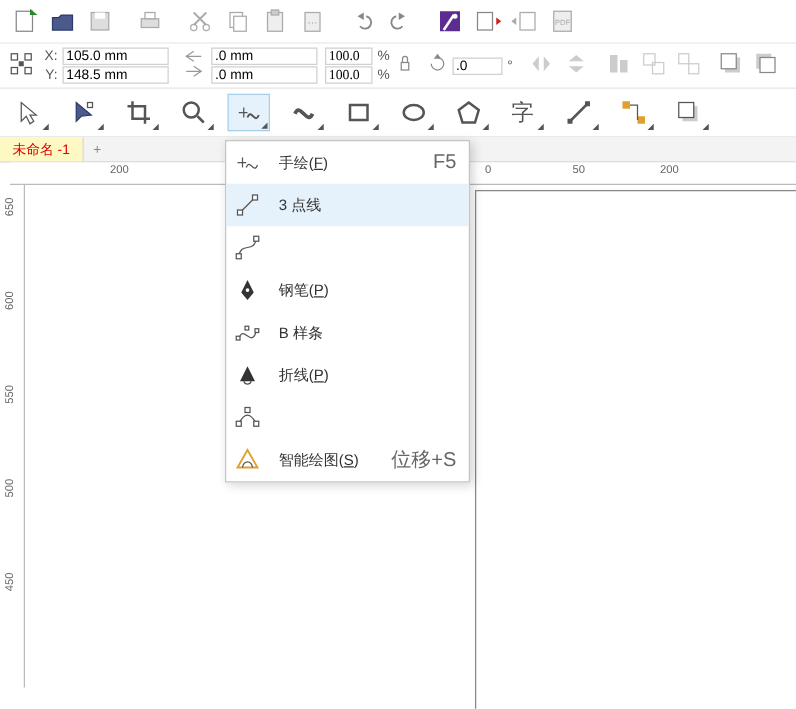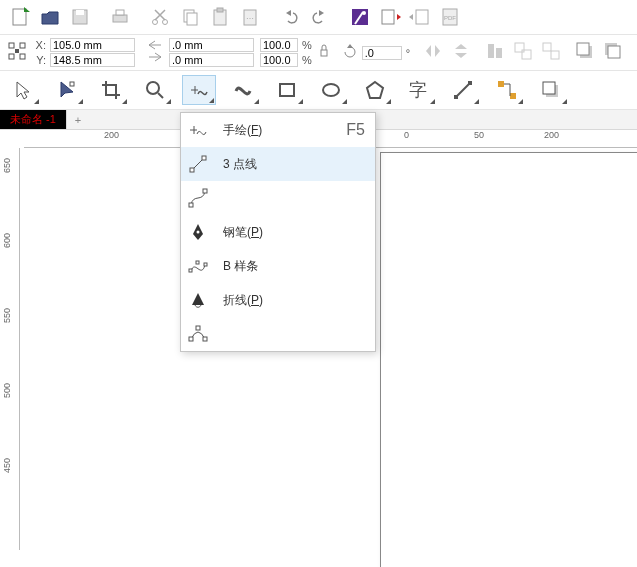--- a/index.html
+++ b/index.html
@@ -7,31 +7,31 @@
 .tb { display: flex; align-items: center; padding: 3px 6px; border-bottom: 1px solid #e5e5e5; gap: 2px; background: #fff; }
 .tb .btn { width: 28px; height: 28px; display: flex; align-items: center; justify-content: center; }
 .tb .btn svg { display: block; }
 .sep { width: 8px; }
 .prop { display: flex; align-items: center; padding: 3px 6px; border-bottom: 1px solid #e5e5e5; gap: 6px; background: #fff; }
 .xybox { display: flex; flex-direction: column; gap: 1px; }
 .xyrow { display: flex; align-items: center; gap: 4px; font-size: 11px; color: #555; }
 .xyrow .lab { width: 12px; text-align: right; }
 .xyrow input { width: 85px; height: 14px; border: 1px solid #d0d0d0; font-size: 11px; padding: 0 2px; }
 .pctbox { display: flex; flex-direction: column; gap: 1px; }
-.pctbox input { width: 38px; height: 14px; border: 1px solid #d0d0d0; font-size: 11px; padding: 0 2px; }
+.pctbox input { width: 38px; height: 14px; border: 1px solid #d0d0d0; font-size: 11px; padding: 0 2px; font-family: Liberation Serif, serif; }
 .lock { width:16px; height:26px; display:flex; align-items:center; justify-content:center; }
 .toolbox { display: flex; align-items: center; padding: 4px 6px; gap: 10px; border-bottom: 1px solid #e5e5e5; }
 .toolbox .tbtn { width: 34px; height: 30px; display: flex; align-items: center; justify-content: center; position: relative; }
 .toolbox .tbtn.active { background: #e6f2fb; border: 1px solid #a7cfeb; }
 .toolbox .tri { position: absolute; right: 1px; bottom: 1px; width: 0; height: 0; border-right: 5px solid #555; border-top: 5px solid transparent; }
 .tabbar { display: flex; align-items: center; background: #f3f3f3; border-bottom: 1px solid #d8d8d8; height: 20px; font-size: 11px; }
-.tabbar .tab { padding: 2px 10px; color: #d00; border-right: 1px solid #d8d8d8; background: #000000; }
+.tabbar .tab { padding: 2px 10px; color: #d00; border-right: 1px solid #d8d8d8; background: #fef9c3; }
 .tabbar .plus { width: 22px; text-align: center; color: #888; }
 .workspace { position: relative; height: 420px; }
-.ruler-h { position: absolute; top: 0; left: 24px; right: 0; height: 18px; background: #fff; border-bottom: 1px solid #bbb; overflow: hidden; }
+.ruler-h { position: absolute; top: 0; left: 8px; right: 0; height: 18px; background: #fff; border-bottom: 1px solid #bbb; overflow: hidden; }
 .ruler-h .tick { position: absolute; top: 0; font-size: 9px; color: #666; }
 .ruler-h .tick::after { content: ""; position: absolute; left: 0; bottom: -18px; width: 1px; height: 6px; background: #666; }
 .ruler-v { position: absolute; top: 18px; left: 0; width: 20px; bottom: 0; background: #fff; border-right: 1px solid #bbb; }
 .ruler-v .tick { position: absolute; left: 2px; font-size: 9px; color: #666; writing-mode: vertical-rl; transform: rotate(180deg); }
 .canvas { position: absolute; top: 18px; left: 20px; right: 0; bottom: 0; background: #fff; }
 .page { position: absolute; top: 4px; left: 4px; width: 400px; height: 500px; border: 1px solid #888; box-shadow: 3px 3px 6px rgba(0,0,0,0.15); background: #fff; }
 .flyout { position: absolute; top: 0; left: 0; background: #fff; border: 1px solid #c5c5c5; box-shadow: 2px 2px 8px rgba(0,0,0,0.18); font-size: 12px; width: 196px; }
 .flyout .item { display: flex; align-items: center; height: 34px; }
 .flyout .item.hover { background: #e6f2fb; }
 .flyout .ico { width: 34px; display: flex; align-items: center; justify-content: center; }
@@ -401,14 +401,24 @@
     <div class="item">
       <div class="ico">
           <svg width="22" height="22">
             <path d="M4 16 Q11 2 18 16" fill="none" stroke="#555"></path>
             <rect x="2" y="14" width="4" height="4" fill="#fff" stroke="#555"></rect>
             <rect x="9" y="3" width="4" height="4" fill="#fff" stroke="#555"></rect>
             <rect x="16" y="14" width="4" height="4" fill="#fff" stroke="#555"></rect>
           </svg>
         </div>
     </div>
+    <div class="item">
+      <div class="ico">
+          <svg width="22" height="22">
+            <polygon points="11,3 19,17 3,17" fill="none" stroke="#e0a030" stroke-width="1.5"></polygon>
+            <path d="M7 17c1-6 7-6 8 0" fill="none" stroke="#555"></path>
+          </svg>
+        </div>
+      <div class="txt"><span>智能绘图(<u>S</u>)</span></div>
+      <div class="sc">位移+S</div>
+    </div>
   </div>
 </div>
 
 </body></html>

